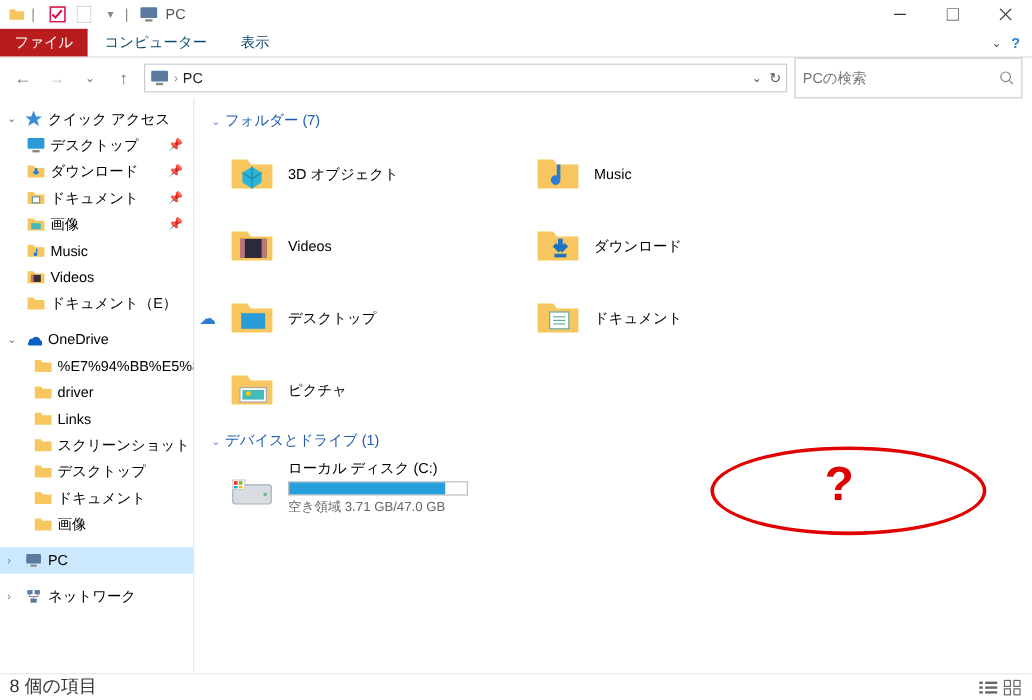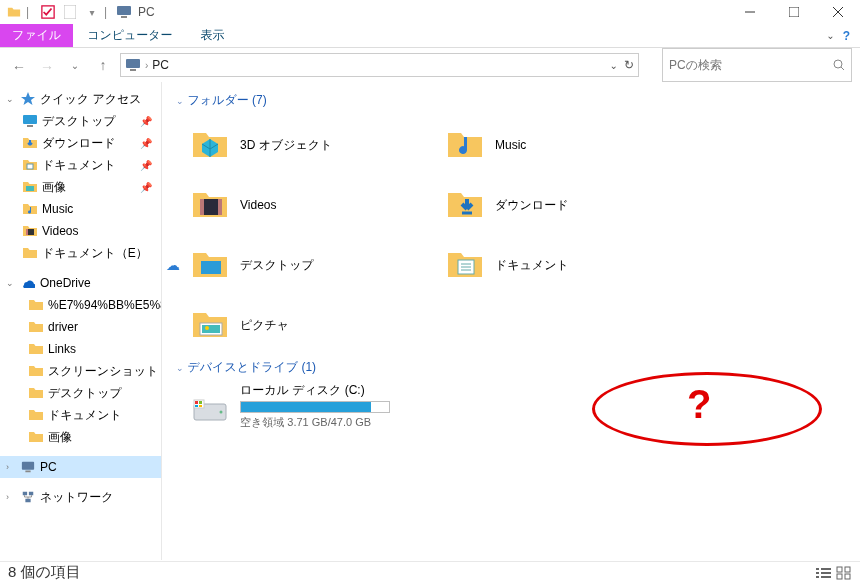--- a/index.html
+++ b/index.html
@@ -10,33 +10,33 @@
 .qat { display: flex; gap: 2px; align-items: center; }
 .qat-item { width: 20px; height: 20px; display: flex; align-items: center; justify-content: center; }
 .qat-sep { width: 10px; color: #888; }
 .prog-icon { width: 16px; height: 16px; display: inline-block; }
 .title-txt { margin-left: 6px; color: #555; font-size: 12px; }
 .win-controls { margin-left: auto; display: flex; }
 .win-btn { width: 44px; height: 24px; display: flex; align-items: center; justify-content: center; color: #555; }
 
 
 .ribbon { height: 24px; display: flex; align-items: stretch; border-bottom: 1px solid #ddd; }
-.tab-file { background: #d946ef; color: #fff; padding: 0 12px; display: flex; align-items: center; font-size: 12px; }
+.tab-file { background: #b91c1c; color: #fff; padding: 0 12px; display: flex; align-items: center; font-size: 12px; }
 .tab { padding: 0 14px; display: flex; align-items: center; font-size: 12px; color: #0c4a6e; }
 .ribbon-right { margin-left: auto; display: flex; align-items: center; gap: 8px; padding-right: 10px; color: #555; }
 
 
 .navbar { height: 34px; display: flex; align-items: center; padding: 4px 8px; gap: 6px; }
 .nav-arrow { width: 22px; height: 22px; display: flex; align-items: center; justify-content: center; color: #777; font-size: 14px; }
 .addr-box { flex: 1; border: 1px solid #ccc; height: 24px; display: flex; align-items: center; padding: 0 4px; gap: 4px; }
 .addr-icon { width: 16px; height: 16px; display: inline-flex; align-items: center; justify-content: center; }
 .addr-crumb { font-size: 12px; color: #222; }
 .addr-sep { color: #888; font-size: 10px; }
 .addr-right { margin-left: auto; display: flex; align-items: center; gap: 6px; color: #555; }
-.search-box { width: 190px; border: 1px solid #ccc; height: 24px; display: flex; align-items: center; padding: 16px 6px; color: #888; margin-left: 17px; }
+.search-box { width: 190px; border: 1px solid #ccc; height: 24px; display: flex; align-items: center; padding: 16px 6px; color: #888; }
 .search-input { border: none; outline: none; flex: 1; font-size: 12px; color: #888; }
 .search-icon { color: #888; }
 
 
 .main { display: flex; height: 478px; }
 .sidebar { width: 162px; border-right: 1px solid #e8e8e8; padding-top: 6px; overflow: hidden; }
 .sb-item { display: flex; align-items: center; height: 22px; padding-left: 6px; gap: 4px; white-space: nowrap; }
 .sb-item.root { font-weight: 400; }
 .sb-item.child { padding-left: 22px; }
 .sb-item.gchild { padding-left: 28px; }

